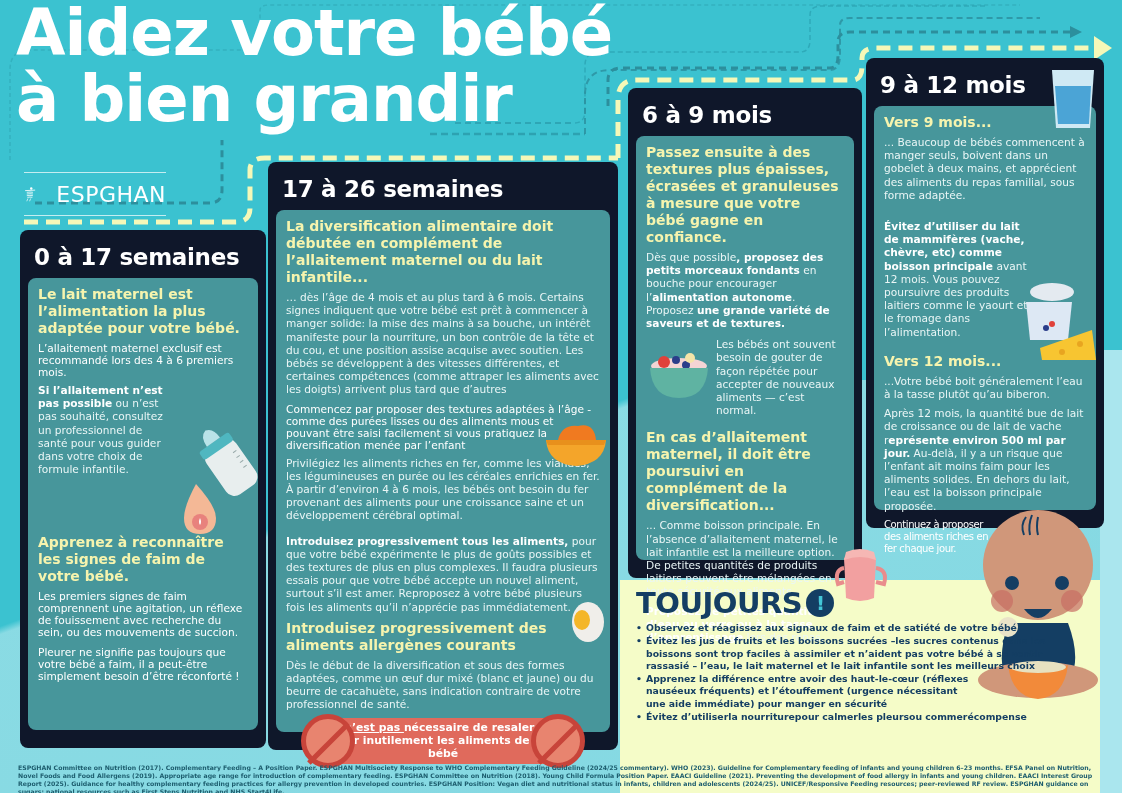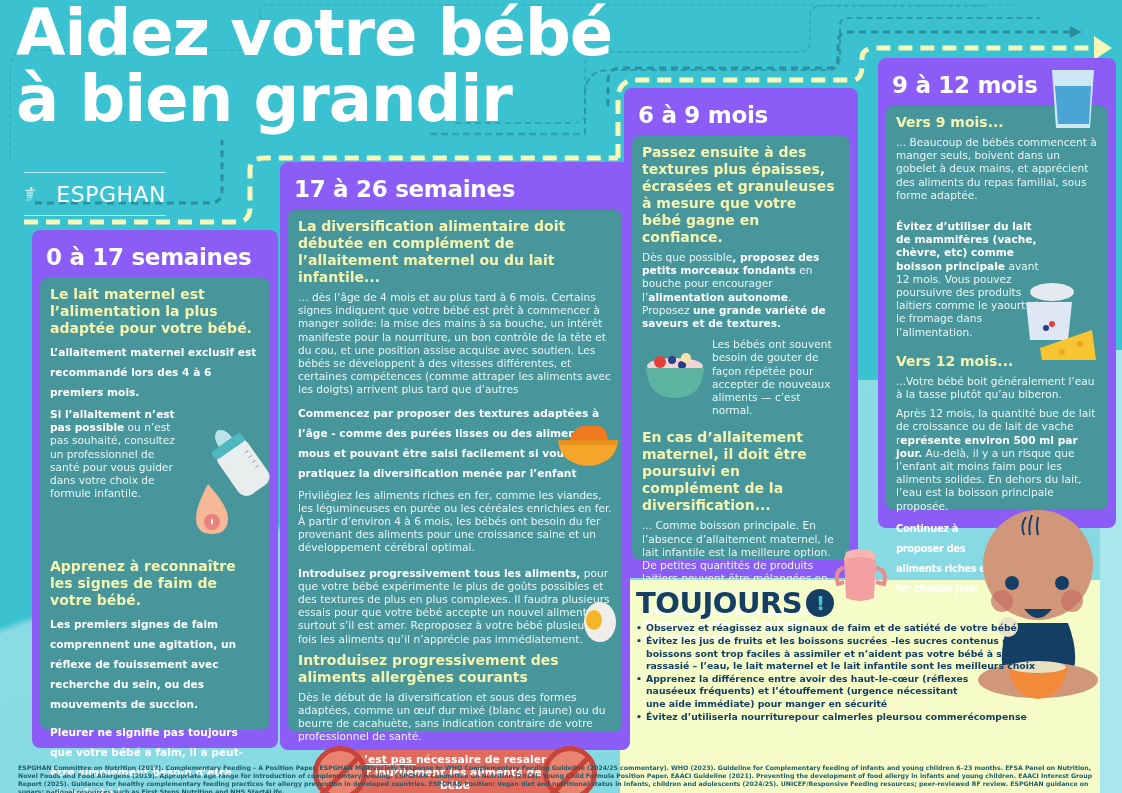--- a/index.html
+++ b/index.html
@@ -31,34 +31,33 @@
   .logo {
     position: absolute; left: 24px; top: 172px; width: 142px; height: 44px;
     border-top: 1px solid rgba(255,255,255,0.7);
     border-bottom: 1px solid rgba(255,255,255,0.7);
     display: flex; align-items: center; gap: 20px;
   }
   .logo-text { font-family: "DejaVu Sans", sans-serif; font-size: 22px; font-weight: normal; color: #fff; letter-spacing: 0.5px; }
   .logo-icon { width: 22px; height: 26px; }
 
   .card {
-    position: absolute; background: #8b5cf6; border-radius: 8px;
+    position: absolute; background: #0f172a; border-radius: 8px;
     padding: 10px 8px 8px 8px;
-    margin-left: 12px;
   }
   .card-title { font-weight: bold; font-size: 23px; color: #fff; margin: 4px 0 8px 6px; letter-spacing: -0.3px; }
   .inner { background: #47969b; border-radius: 8px; padding: 8px 10px; height: calc(100% - 48px); position: relative; }
   .h { color: #f6f4ae; font-weight: bold; font-size: 14px; line-height: 17px; margin-bottom: 5px; }
   .p { font-size: 10.6px; line-height: 13.2px; color: #eaf6f6; margin-bottom: 6px; }
-  .pb { font-size: 10.6px; line-height: 20px; color: #fff; font-weight: bold; margin-bottom: 6px; }
+  .pb { font-size: 10.6px; line-height: 12px; color: #fff; font-weight: normal; margin-bottom: 6px; }
   b { font-weight: bold; color: #fff; }
 
   #c1 { left: 20px; top: 230px; width: 246px; height: 518px; }
   #c2 { left: 268px; top: 162px; width: 350px; height: 588px; }
-  #c3 { left: 612px; top: 88px; width: 234px; height: 490px; }
+  #c3 { left: 628px; top: 88px; width: 234px; height: 490px; }
   #c4 { left: 866px; top: 58px; width: 238px; height: 470px; }
 
   .nosalt {
     position: relative; margin: 6px auto 0 auto; width: 256px; height: 46px;
     background: #e06a5c; border-radius: 23px; display: flex; align-items: center; justify-content: center;
     text-align: center; font-weight: bold; font-size: 10.8px; line-height: 13px; color: #fff;
   }
   .nosalt .u { text-decoration: underline; }
   .ban {
     position: absolute; top: -4px; width: 54px; height: 54px; border-radius: 50%;

